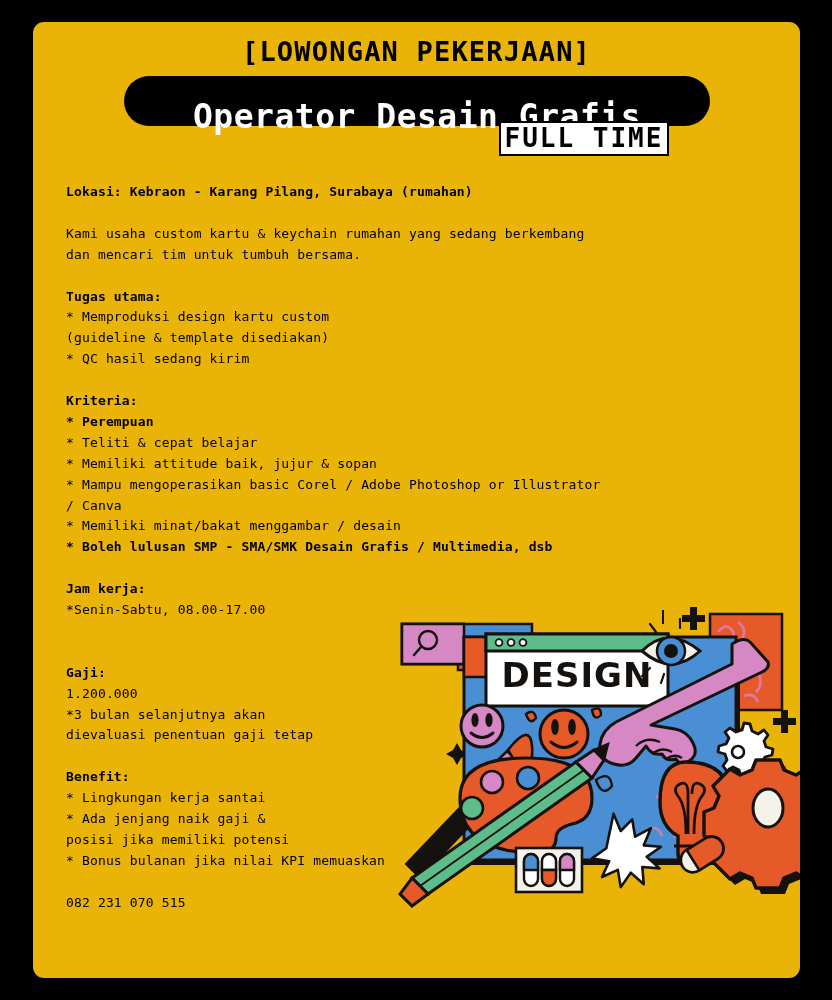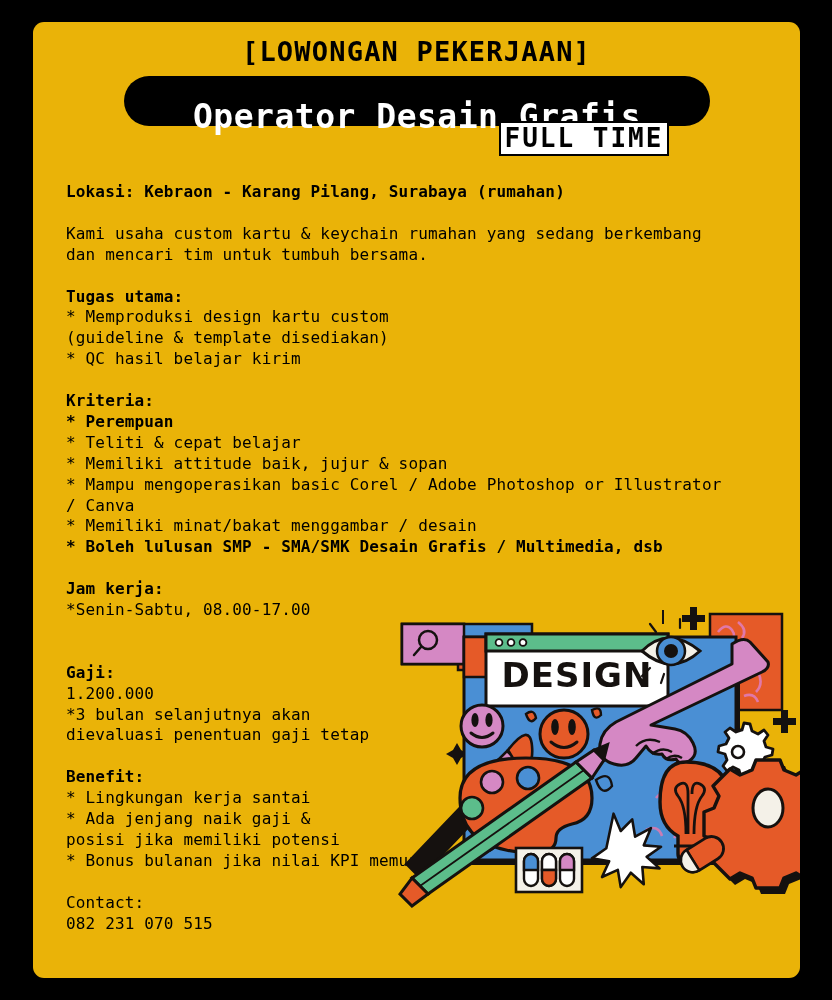--- a/index.html
+++ b/index.html
@@ -94,21 +94,21 @@
 
   
   #body-text {
     position: absolute;
     left: 33px;
     top: 160px;
     width: 730px;
   }
   .line {
     font-family: "DejaVu Sans Mono", "Liberation Mono", monospace;
-    font-size: 16px;
+    font-size: 13px;
     line-height: 20.9px;
     color: #000000;
     white-space: pre;
     letter-spacing: 0.15px;
   }
   .line.bold { font-weight: bold; }
   .line.blank { height: 20.9px; }
 
   
   #illustration {
@@ -138,21 +138,21 @@
 
       <div class="line bold">Lokasi: Kebraon - Karang Pilang, Surabaya (rumahan)</div>
       <div class="line blank"></div>
       <div class="line">Kami usaha custom kartu &amp; keychain rumahan yang sedang berkembang</div>
       <div class="line">dan mencari tim untuk tumbuh bersama.</div>
       <div class="line blank"></div>
 
       <div class="line bold">Tugas utama:</div>
       <div class="line">* Memproduksi design kartu custom</div>
       <div class="line">(guideline &amp; template disediakan)</div>
-      <div class="line">* QC hasil belajar kirim</div>
+      <div class="line">* QC hasil sedang kirim</div>
       <div class="line blank"></div>
 
       <div class="line bold">Kriteria:</div>
       <div class="line bold">* Perempuan</div>
       <div class="line">* Teliti &amp; cepat belajar</div>
       <div class="line">* Memiliki attitude baik, jujur &amp; sopan</div>
       <div class="line">* Mampu mengoperasikan basic Corel / Adobe Photoshop or Illustrator</div>
       <div class="line">/ Canva</div>
       <div class="line">* Memiliki minat/bakat menggambar / desain</div>
       <div class="line bold">* Boleh lulusan SMP - SMA/SMK Desain Grafis / Multimedia, dsb</div>
@@ -169,21 +169,20 @@
       <div class="line">dievaluasi penentuan gaji tetap</div>
       <div class="line blank"></div>
 
       <div class="line bold">Benefit:</div>
       <div class="line">* Lingkungan kerja santai</div>
       <div class="line">* Ada jenjang naik gaji &amp;</div>
       <div class="line">posisi jika memiliki potensi</div>
       <div class="line">* Bonus bulanan jika nilai KPI memuaskan</div>
       <div class="line blank"></div>
 
-      <div class="line">Contact:</div>
       <div class="line">082 231 070 515</div>
     </div>
 
     <div id="illustration">
       <svg width="420" height="330" viewBox="0 0 420 330" xmlns="http://www.w3.org/2000/svg">
         <defs>
           <clipPath id="clipOrangePanel">
             <rect x="312" y="12" width="72" height="96"></rect>
           </clipPath>
           <clipPath id="clipBlueBig">

